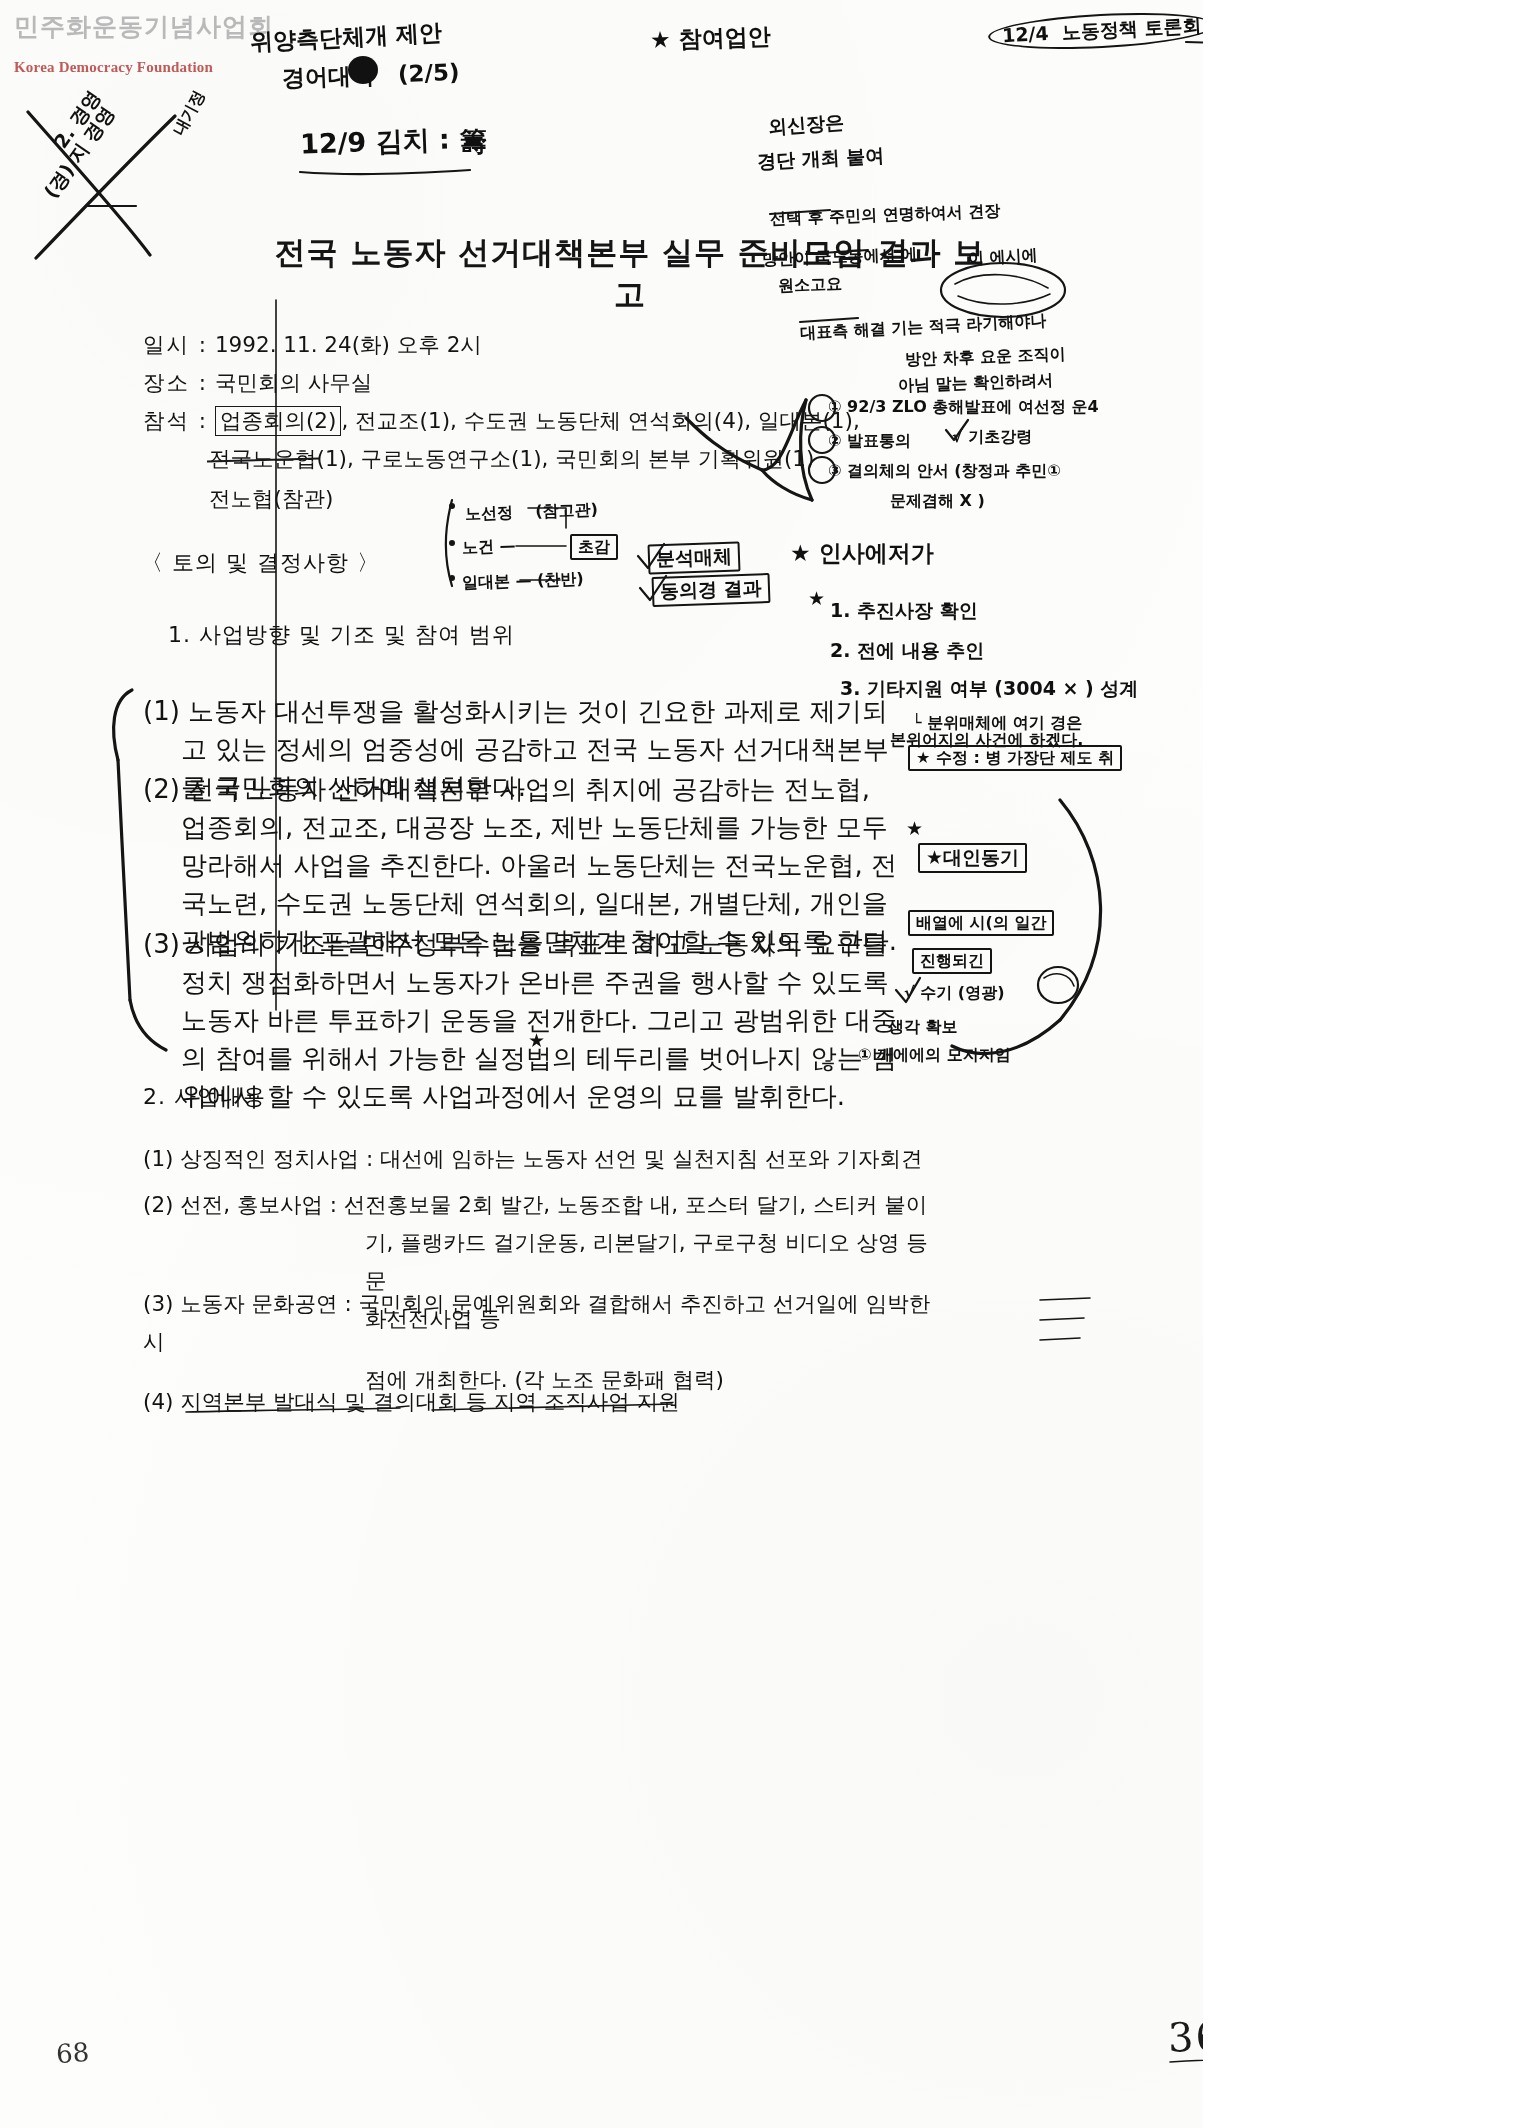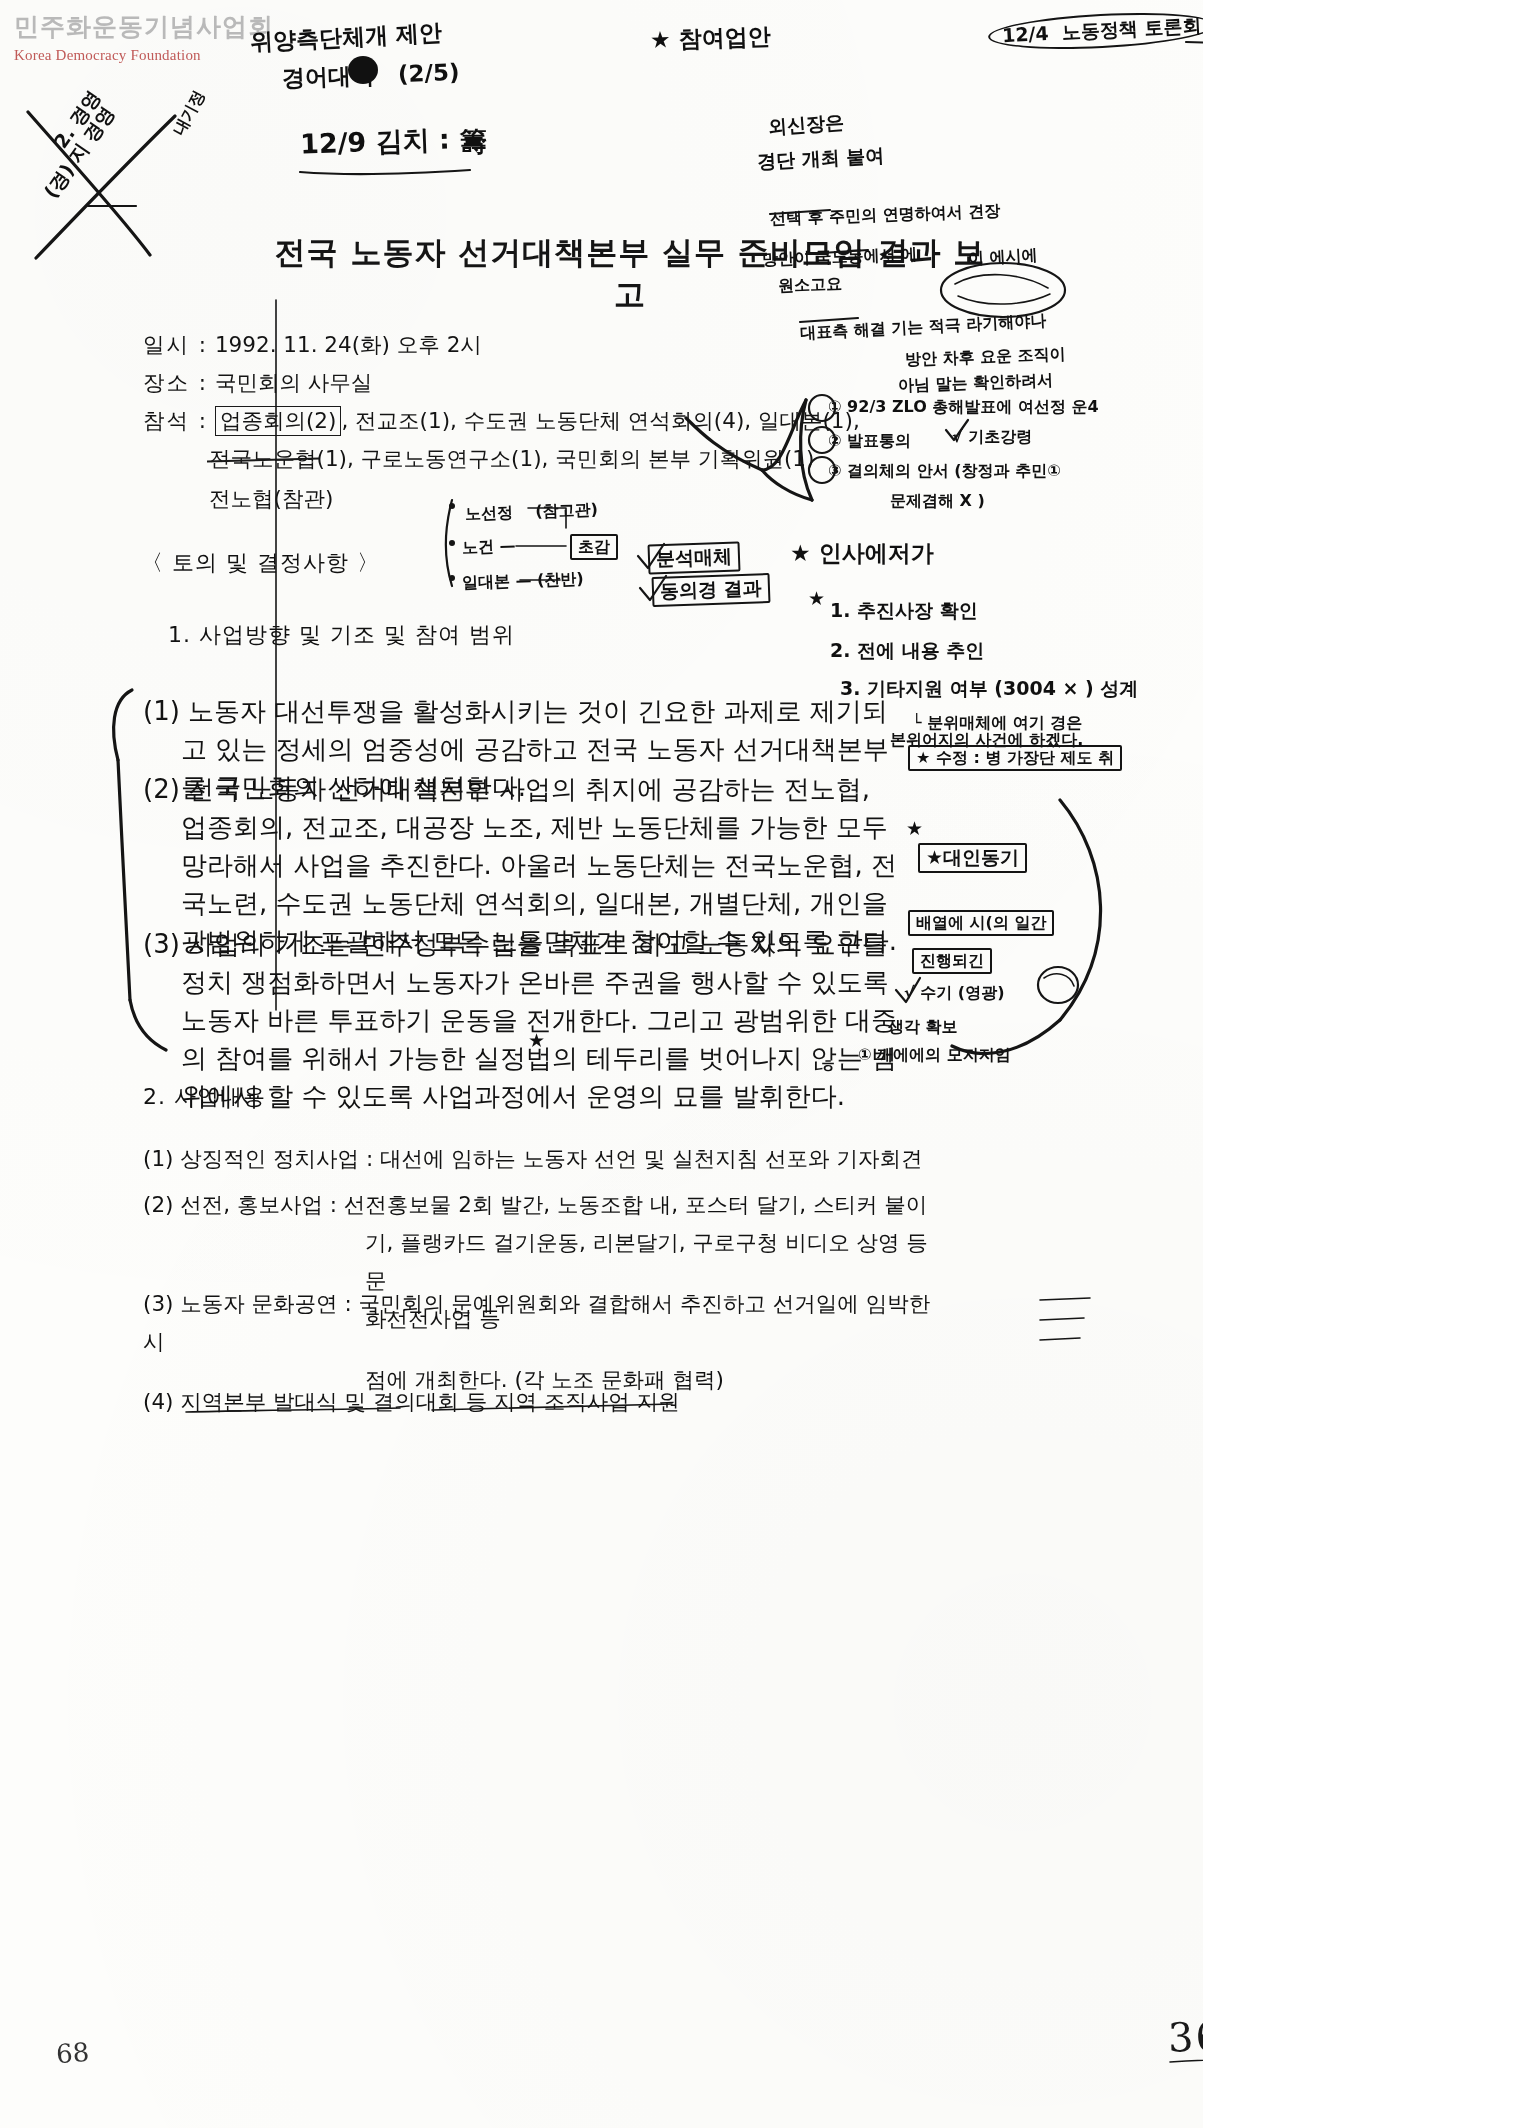--- a/index.html
+++ b/index.html
@@ -37,23 +37,23 @@
     font-family: "DejaVu Sans", sans-serif;
     font-size: 25px;
     letter-spacing: 1px;
     color: #b9b9b9;
     font-weight: bold;
   }
   .wm-en {
     font-family: "Liberation Serif", serif;
     font-size: 15px;
     color: #c05a58;
-    font-weight: normal;
+    font-weight: bold;
     letter-spacing: 0.2px;
-    margin-top: 4px;
+    margin-top: 16px;
   }
 
   .doc-title {
     position: absolute;
     left: 260px;
     top: 232px;
     width: 740px;
     text-align: center;
     font-family: "DejaVu Sans", sans-serif;
     font-size: 31px;

